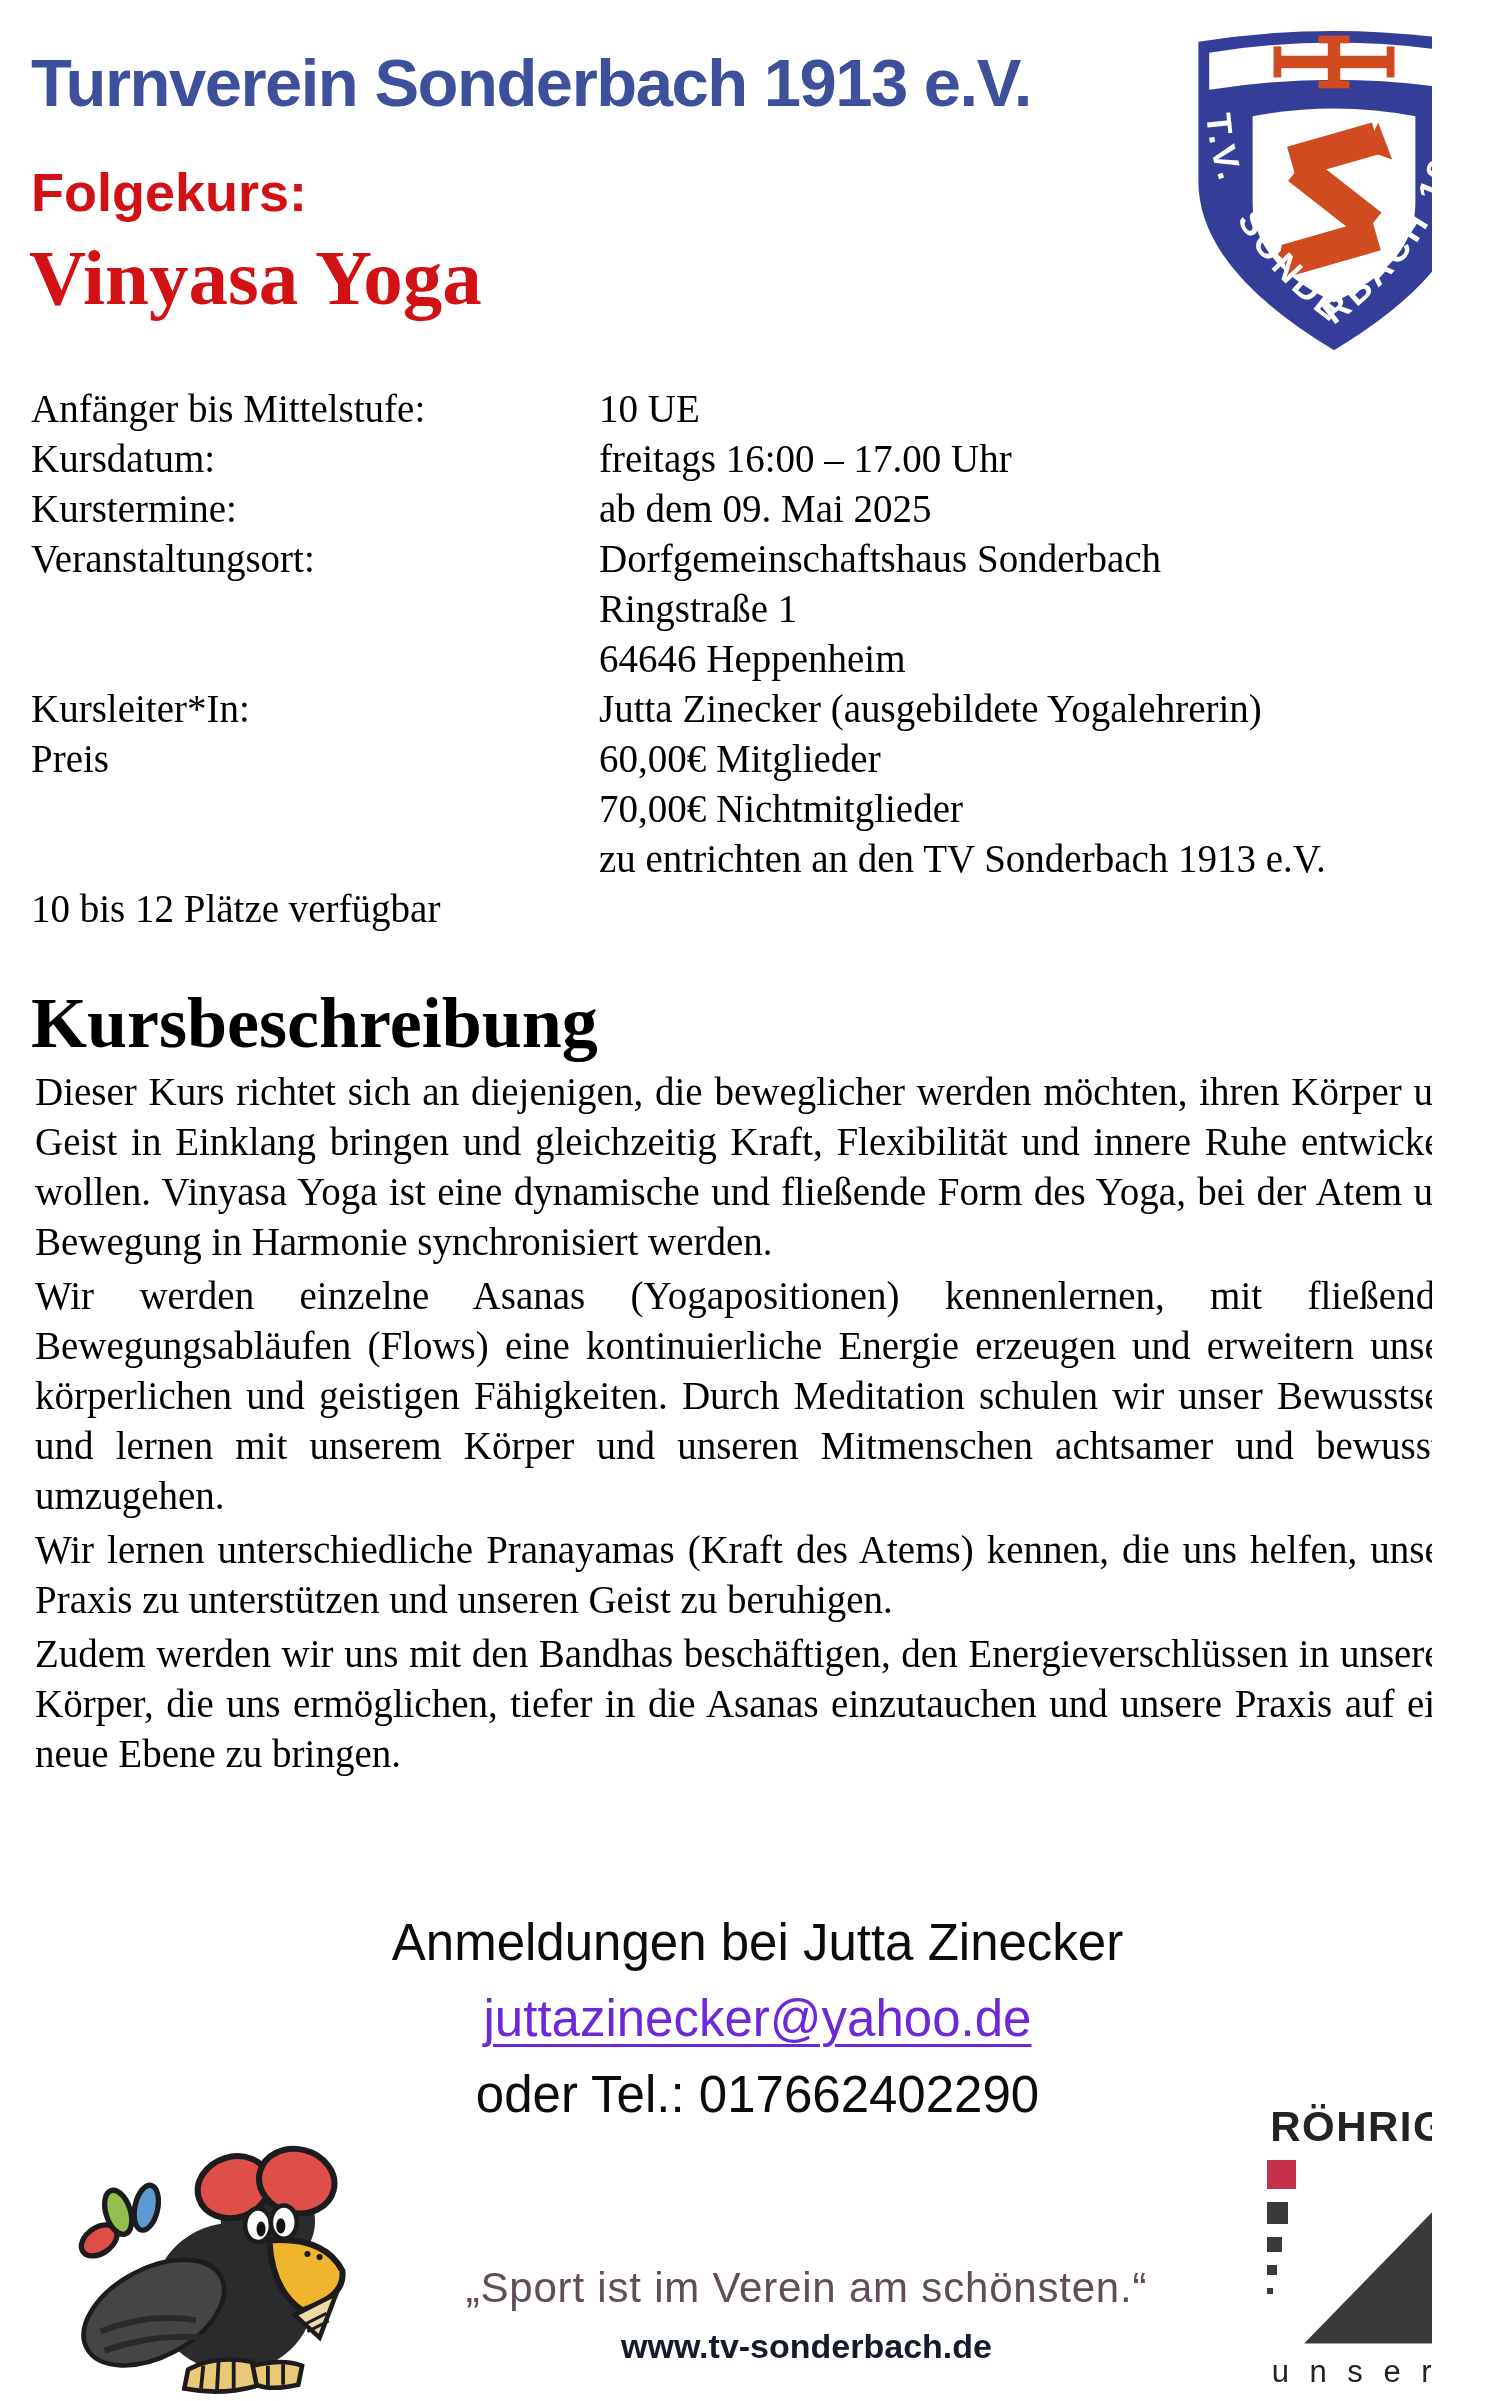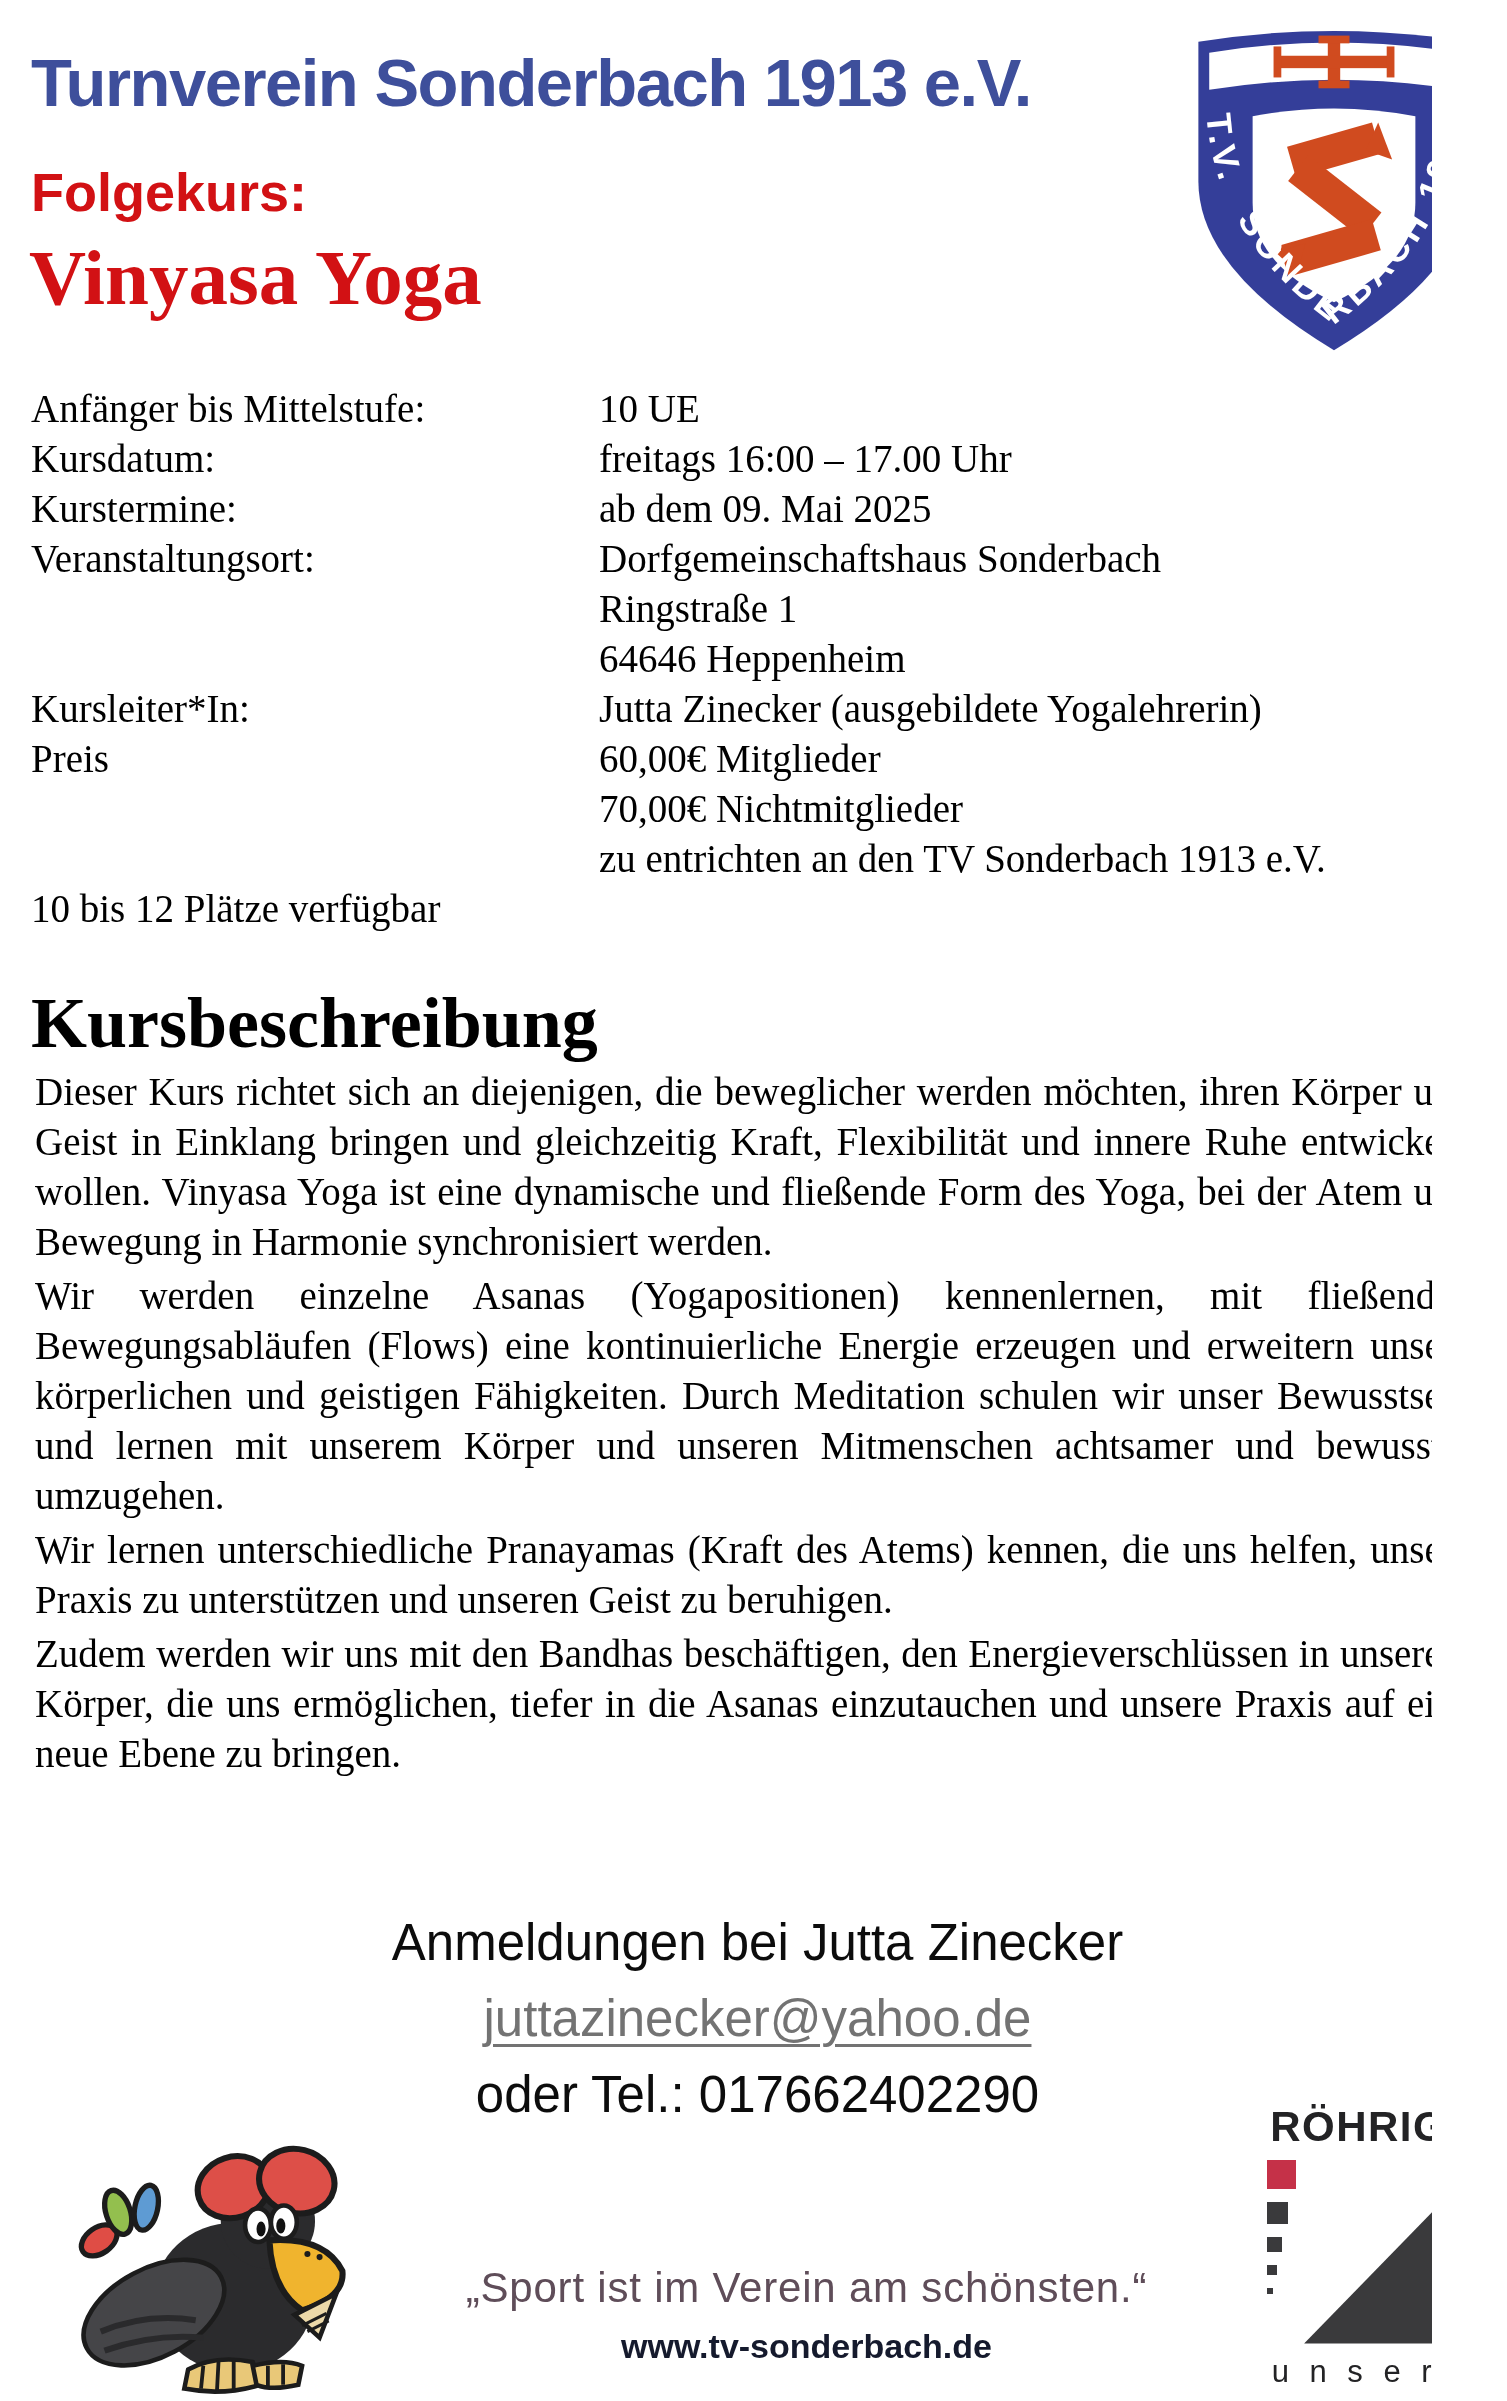--- a/index.html
+++ b/index.html
@@ -33,21 +33,21 @@
   .description { position:absolute; left:31px; top:984px; width:1445px; }
   .desc-heading { font-size:72px; font-weight:bold; line-height:79px; }
   .desc-body p { margin:4px; font-size:39px; line-height:50px; text-align:justify; }
   
   .contact {
     position:absolute; left:16px; top:1905px; width:1483px; text-align:center;
     font-family:"Liberation Sans", sans-serif;
   }
   .contact .line { font-size:51px; line-height:76px; color:#0c0c0c; }
   .contact .email {
-    color:#737373; text-decoration:underline; text-decoration-thickness:3.1px;
+    color:#6d28d9; text-decoration:underline; text-decoration-thickness:3.1px;
     text-underline-offset:7.6px; cursor:pointer;
   }
   
   .mascot { position:absolute; left:38px; top:2134px; width:361px; height:266px; }
   .slogan-block {
     position:absolute; left:386px; top:2264px; width:841px; text-align:center;
     font-family:"Liberation Sans", sans-serif;
   }
   .slogan { font-size:42px; color:#5f4d59; letter-spacing:0.8px; }
   .website { margin-top:15px; font-size:34px; font-weight:bold; color:#151a2d; }

